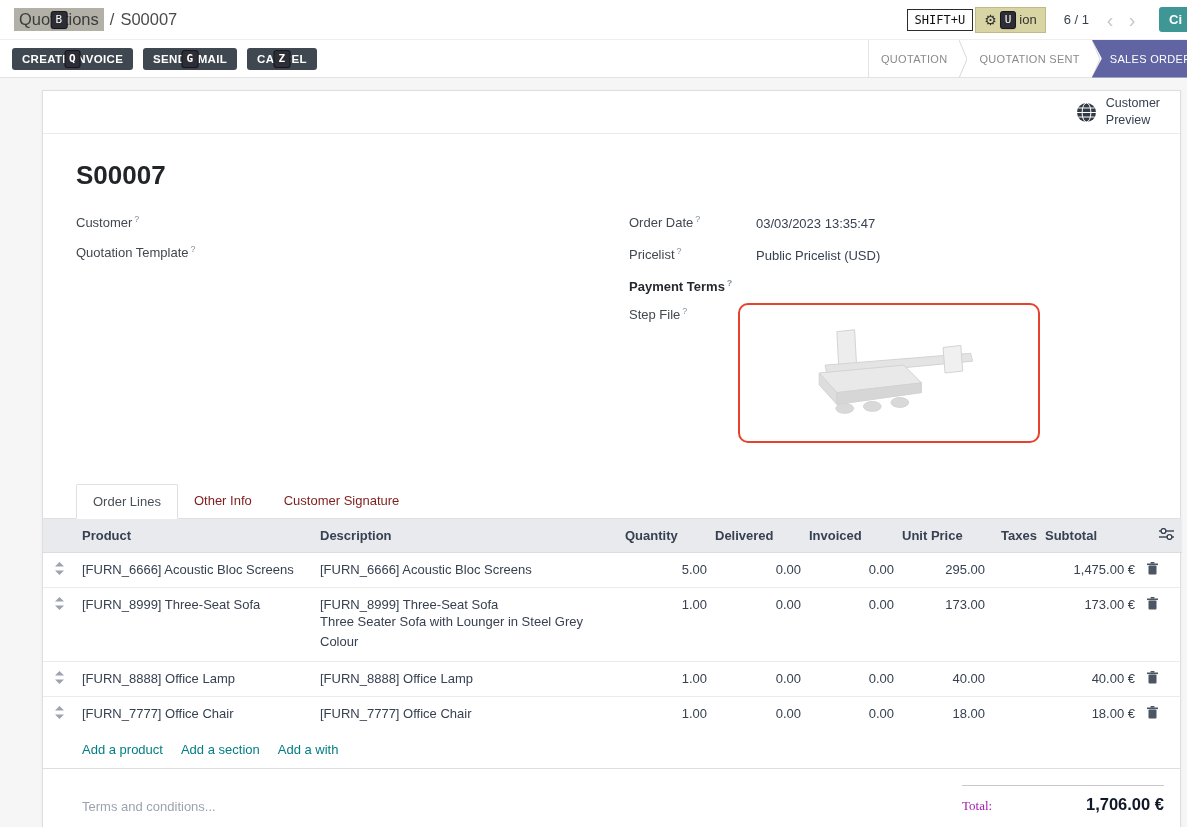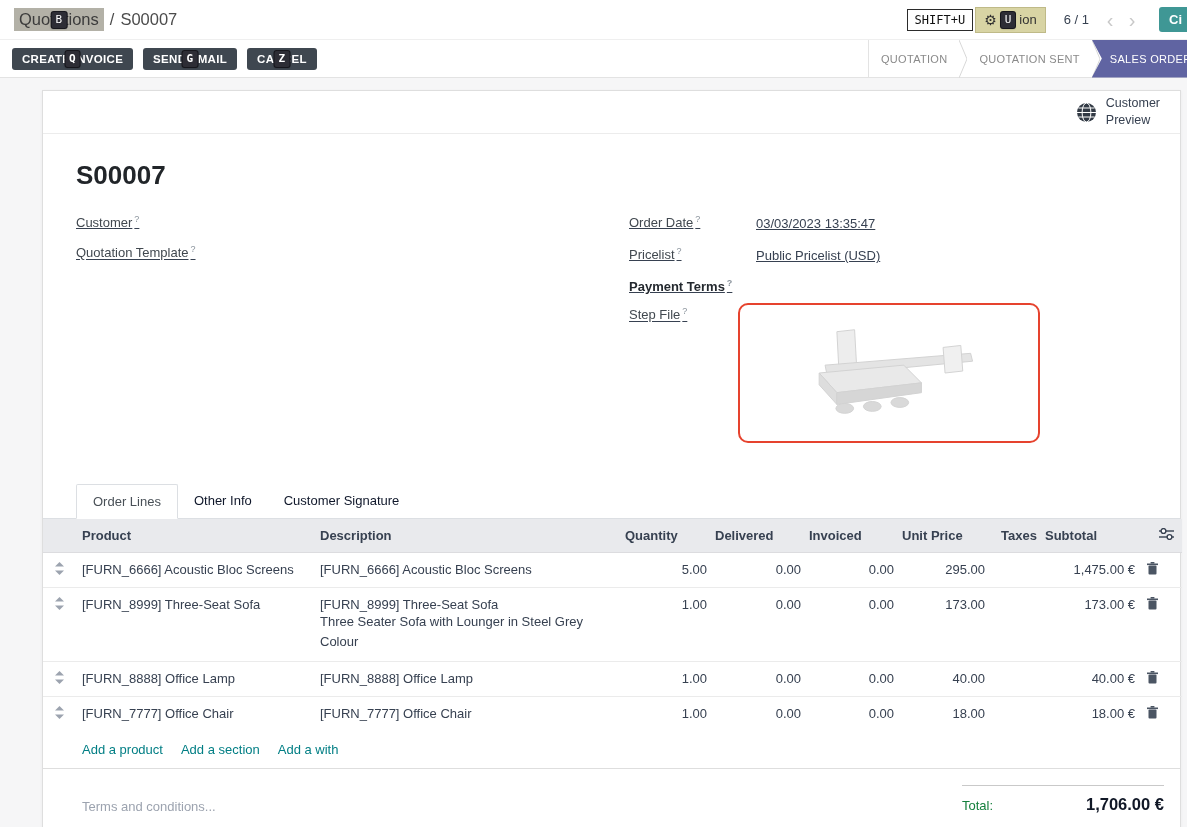--- a/index.html
+++ b/index.html
@@ -71,40 +71,40 @@
     width:1139px; margin:12px 0 0 42px; background:#fff;
     border:1px solid #dedede; box-shadow:0 1px 3px rgba(0,0,0,.05); height:790px;
   }
   .preview-strip {
     height:43px; border-bottom:1px solid #ececec;
     display:flex; justify-content:flex-end; align-items:center; gap:9px; padding-right:20px; cursor:pointer;
   }
   .preview-label { font-size:12.5px; color:#374151; line-height:1.35; }
   .sheet-body { padding:0 16px 0 33px; }
   .doc-title { font-size:26px; font-weight:600; color:#212529; margin:26px 0 22px; }
-  .fields { display:flex;text-decoration:underline; }
+  .fields { display:flex; }
   .fcol-left { width:553px; }
   .fcol-right { flex:1; }
   .frow { display:flex; margin-bottom:11px; }
   .flabel { width:150px; color:#41484f; flex-shrink:0; padding-top:1px; }
   .fcol-right .flabel { width:127px; }
   .frow.steprow .flabel { width:109px; }
   .flabel.bold { font-weight:700; color:#24292f; }
   sup.help { font-size:9px; color:#8a939c; margin-left:2px; }
   .fvalue { color:#374151; line-height:21px; }
   a.link, .link { color:#017e84; text-decoration:none; cursor:pointer; }
   .addr div { line-height:21px; }
   .step-box {
     width:302px; height:140px; border:2px solid #e6432e; border-radius:10px;
     display:flex; align-items:center; justify-content:center; cursor:pointer; margin-top:-2px;
   }
   
   .notebook { margin:30px -16px 0 -33px; }
   .tabs { display:flex; border-bottom:1px solid #dcdfe3; padding-left:33px; }
-  .tab { padding:9px 16px; font-size:13px; cursor:pointer; color:#0f172a; }
+  .tab { padding:9px 16px; font-size:13px; cursor:pointer; color:#7f1d1d; }
   .tab.active {
     color:#495057; background:#fff; border:1px solid #dcdfe3; border-bottom:1px solid #fff;
     margin-bottom:-1px; border-radius:2px 2px 0 0;
   }
   table.lines { border-collapse:collapse; table-layout:fixed; width:1139px; font-size:13px; }
   .lines th {
     background:#e9eaed; color:#374151; font-weight:700; padding:9px 4px; text-align:left;
     border-bottom:1px solid #dcdcdf; white-space:nowrap; overflow:hidden;
   }
   .lines td { padding:9px 4px; border-top:1px solid #ebebeb; vertical-align:top; color:#374151; overflow:hidden; }
@@ -118,21 +118,21 @@
   .th-gear { text-align:right !important; padding-right:8px !important; cursor:pointer; }
   .cell-link { color:#017e84; cursor:pointer; }
   .desc2 { line-height:20px; }
   .links-row {
     display:flex; gap:18px; padding:11px 0 11px 39px; border-bottom:1px solid #dedede; font-size:13px;
   }
   
   .sheet-footer { display:flex; justify-content:space-between; align-items:flex-end; margin-top:12px; }
   .terms { color:#9ca3af; margin-left:6px; padding-top:18px; cursor:text; }
   .totals { width:202px; border-top:1px solid #c9c9c9; padding-top:9px; display:flex; justify-content:space-between; align-items:baseline; }
-  .total-label { color:#15803d; }
+  .total-label { color:#a21caf;font-family:Liberation Serif, serif; }
   .total-value { font-size:16.5px; font-weight:700; color:#111827; }
   svg { display:block; }
 </style>
 </head>
 <body>
 
 <div class="topbar">
   <div class="breadcrumb">
     <span class="bc-parent">
       <span>Quotations</span>

